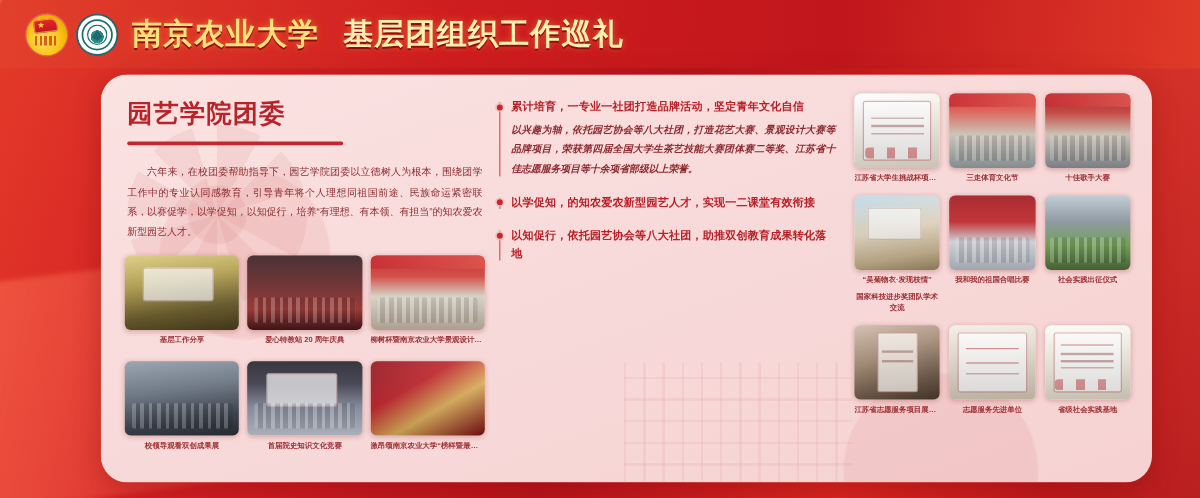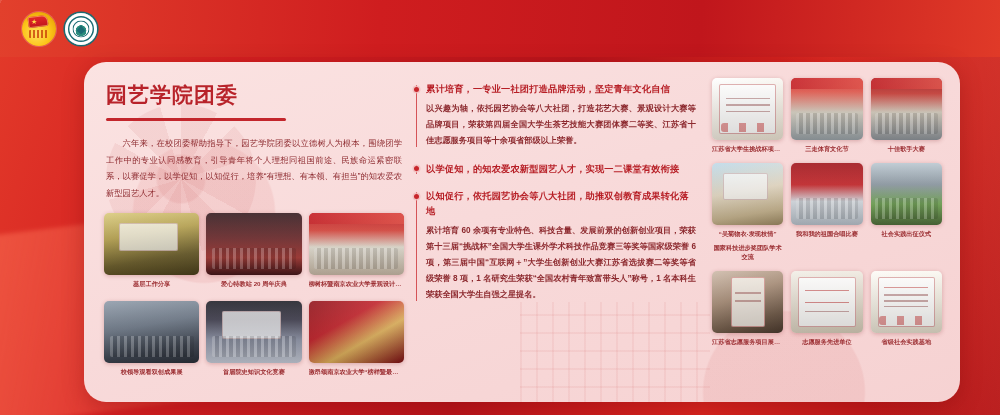--- a/index.html
+++ b/index.html
@@ -193,21 +193,21 @@
     content:"";position:absolute;left:0;top:3px;bottom:2px;width:1.4px;background:#cf3b3f;opacity:.85;
   }
   .block .dot{
     position:absolute;left:-2.2px;top:4.5px;width:5px;height:5px;border-radius:50%;
     background:#c8262c;box-shadow:0 0 0 1.5px rgba(240,190,190,.8);
   }
   .blk-title{
     font-size:9.2px;font-weight:bold;color:#b71f26;line-height:1.6;letter-spacing:.2px;
   }
   .blk-body{
-    margin-top:4px;font-size:8.2px;line-height:1.95;color:#8d2a2f;text-align:justify;font-weight:bold;
+    margin-top:4px;font-size:8.2px;line-height:1.95;color:#8d2a2f;text-align:justify;font-weight:bold;font-style:italic;
   }
 
   
   .col-right{flex:1 1 auto;min-width:0;padding-left:6px;padding-right:4px;box-sizing:border-box;}
   .grid-row{display:flex;gap:8px;margin-bottom:9px;}
   .grid-row .ph-img{height:62px;}
 </style>
 </head>
 <body>
 
@@ -219,20 +219,24 @@
   <div class="header">
     <div class="emblem-cyl">
       <div class="flag"></div>
       <div class="star">★</div>
       <div class="bars"></div>
     </div>
     <div class="emblem-nau">
       <div class="inner"></div>
       <div class="leaf"></div>
     </div>
+    <div class="header-title">
+      <span>南京农业大学</span>
+      <span class="t2">基层团组织工作巡礼</span>
+    </div>
   </div>
 
   <div class="card">
     <div class="card-watermark"></div>
     <div class="card-watermark2"></div>
 
     <div class="card-inner">
 
       <div class="col-left">
         <div class="sec-title">园艺学院团委</div>
@@ -288,21 +292,20 @@
           <div class="blk-title">累计培育，一专业一社团打造品牌活动，坚定青年文化自信</div>
           <div class="blk-body">以兴趣为轴，依托园艺协会等八大社团，打造花艺大赛、景观设计大赛等品牌项目，荣获第四届全国大学生茶艺技能大赛团体赛二等奖、江苏省十佳志愿服务项目等十余项省部级以上荣誉。</div>
         </div>
         <div class="block">
           <div class="dot"></div>
           <div class="blk-title">以学促知，的知农爱农新型园艺人才，实现一二课堂有效衔接</div>
         </div>
         <div class="block">
           <div class="dot"></div>
           <div class="blk-title">以知促行，依托园艺协会等八大社团，助推双创教育成果转化落地</div>
-          <div class="blk-body">累计培育 60 余项有专业特色、科技含量、发展前景的创新创业项目，荣获第十三届“挑战杯”全国大学生课外学术科技作品竞赛三等奖等国家级荣誉 6 项，第三届中国“互联网＋”大学生创新创业大赛江苏省选拔赛二等奖等省级荣誉 8 项，1 名研究生荣获“全国农村青年致富带头人”称号，1 名本科生荣获全国大学生自强之星提名。</div>
         </div>
       </div>
 
       <div class="col-right">
         <div class="grid-row">
           <div class="ph">
             <div class="ph-img img-g">
               <div class="cert">
                 <div class="l" style="top:26%"></div>
                   <div class="l" style="top:40%"></div>

